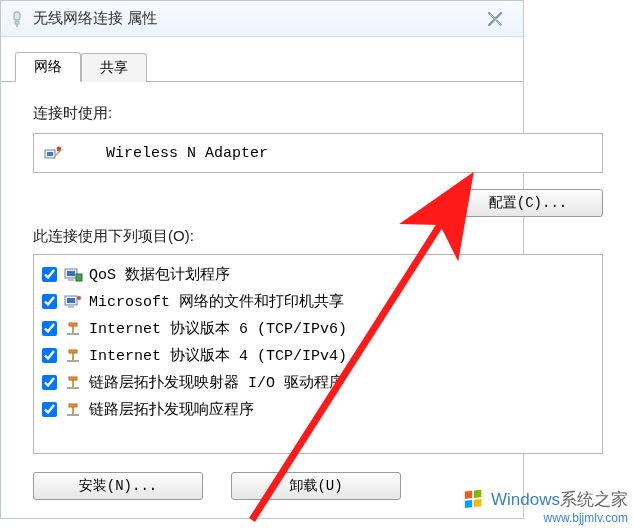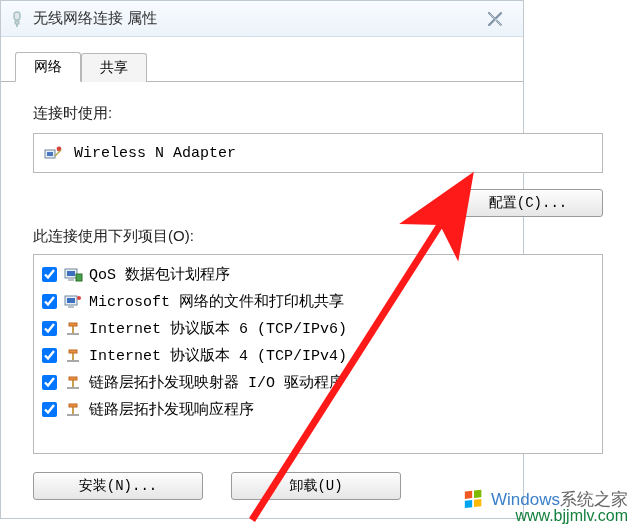--- a/index.html
+++ b/index.html
@@ -88,20 +88,21 @@
       height: 40px;
     }
     .adapter-icon {
       width: 20px; height: 20px;
       margin-right: 10px;
       display: flex; align-items: center; justify-content: center;
     }
     .adapter-text {
       font-family: "Courier New", monospace;
       font-size: 15px;
+      margin-left: 32px;
     }
     .config-row {
       display: flex;
       justify-content: flex-end;
       margin: 16px 0 4px 0;
       width: 570px;
     }
     .btn {
       background: linear-gradient(#fdfdfd, #e6e6e6);
       border: 1px solid #9a9a9a;
@@ -170,21 +171,21 @@
       bottom: 18px;
       display: flex;
       align-items: center;
       gap: 6px;
       font-size: 13px;
       color: #666;
       pointer-events: none;
     }
     .watermark .brand { color: #3a7fc8; font-size: 17px; }
     .watermark .sub { color: #666; font-size: 17px; }
-    .watermark .url { font-size: 16px; color: #15803d; position: absolute; right:0; bottom:-14px;margin-left:7px;}
+    .watermark .url { font-size: 12px; color: #3b82f6; position: absolute; right:0; bottom:-14px;margin-left:7px;}
     .winlogo { width: 22px; height: 22px; }
   </style>
 </head>
 <body>
 
 <div class="window">
   <div class="titlebar">
     <span class="titlebar-icon">
       <svg width="14" height="16" viewBox="0 0 14 16">
         <rect x="4" y="1" width="6" height="8" rx="2" fill="#dfe6ec" stroke="#8aa" stroke-width="1"></rect>

